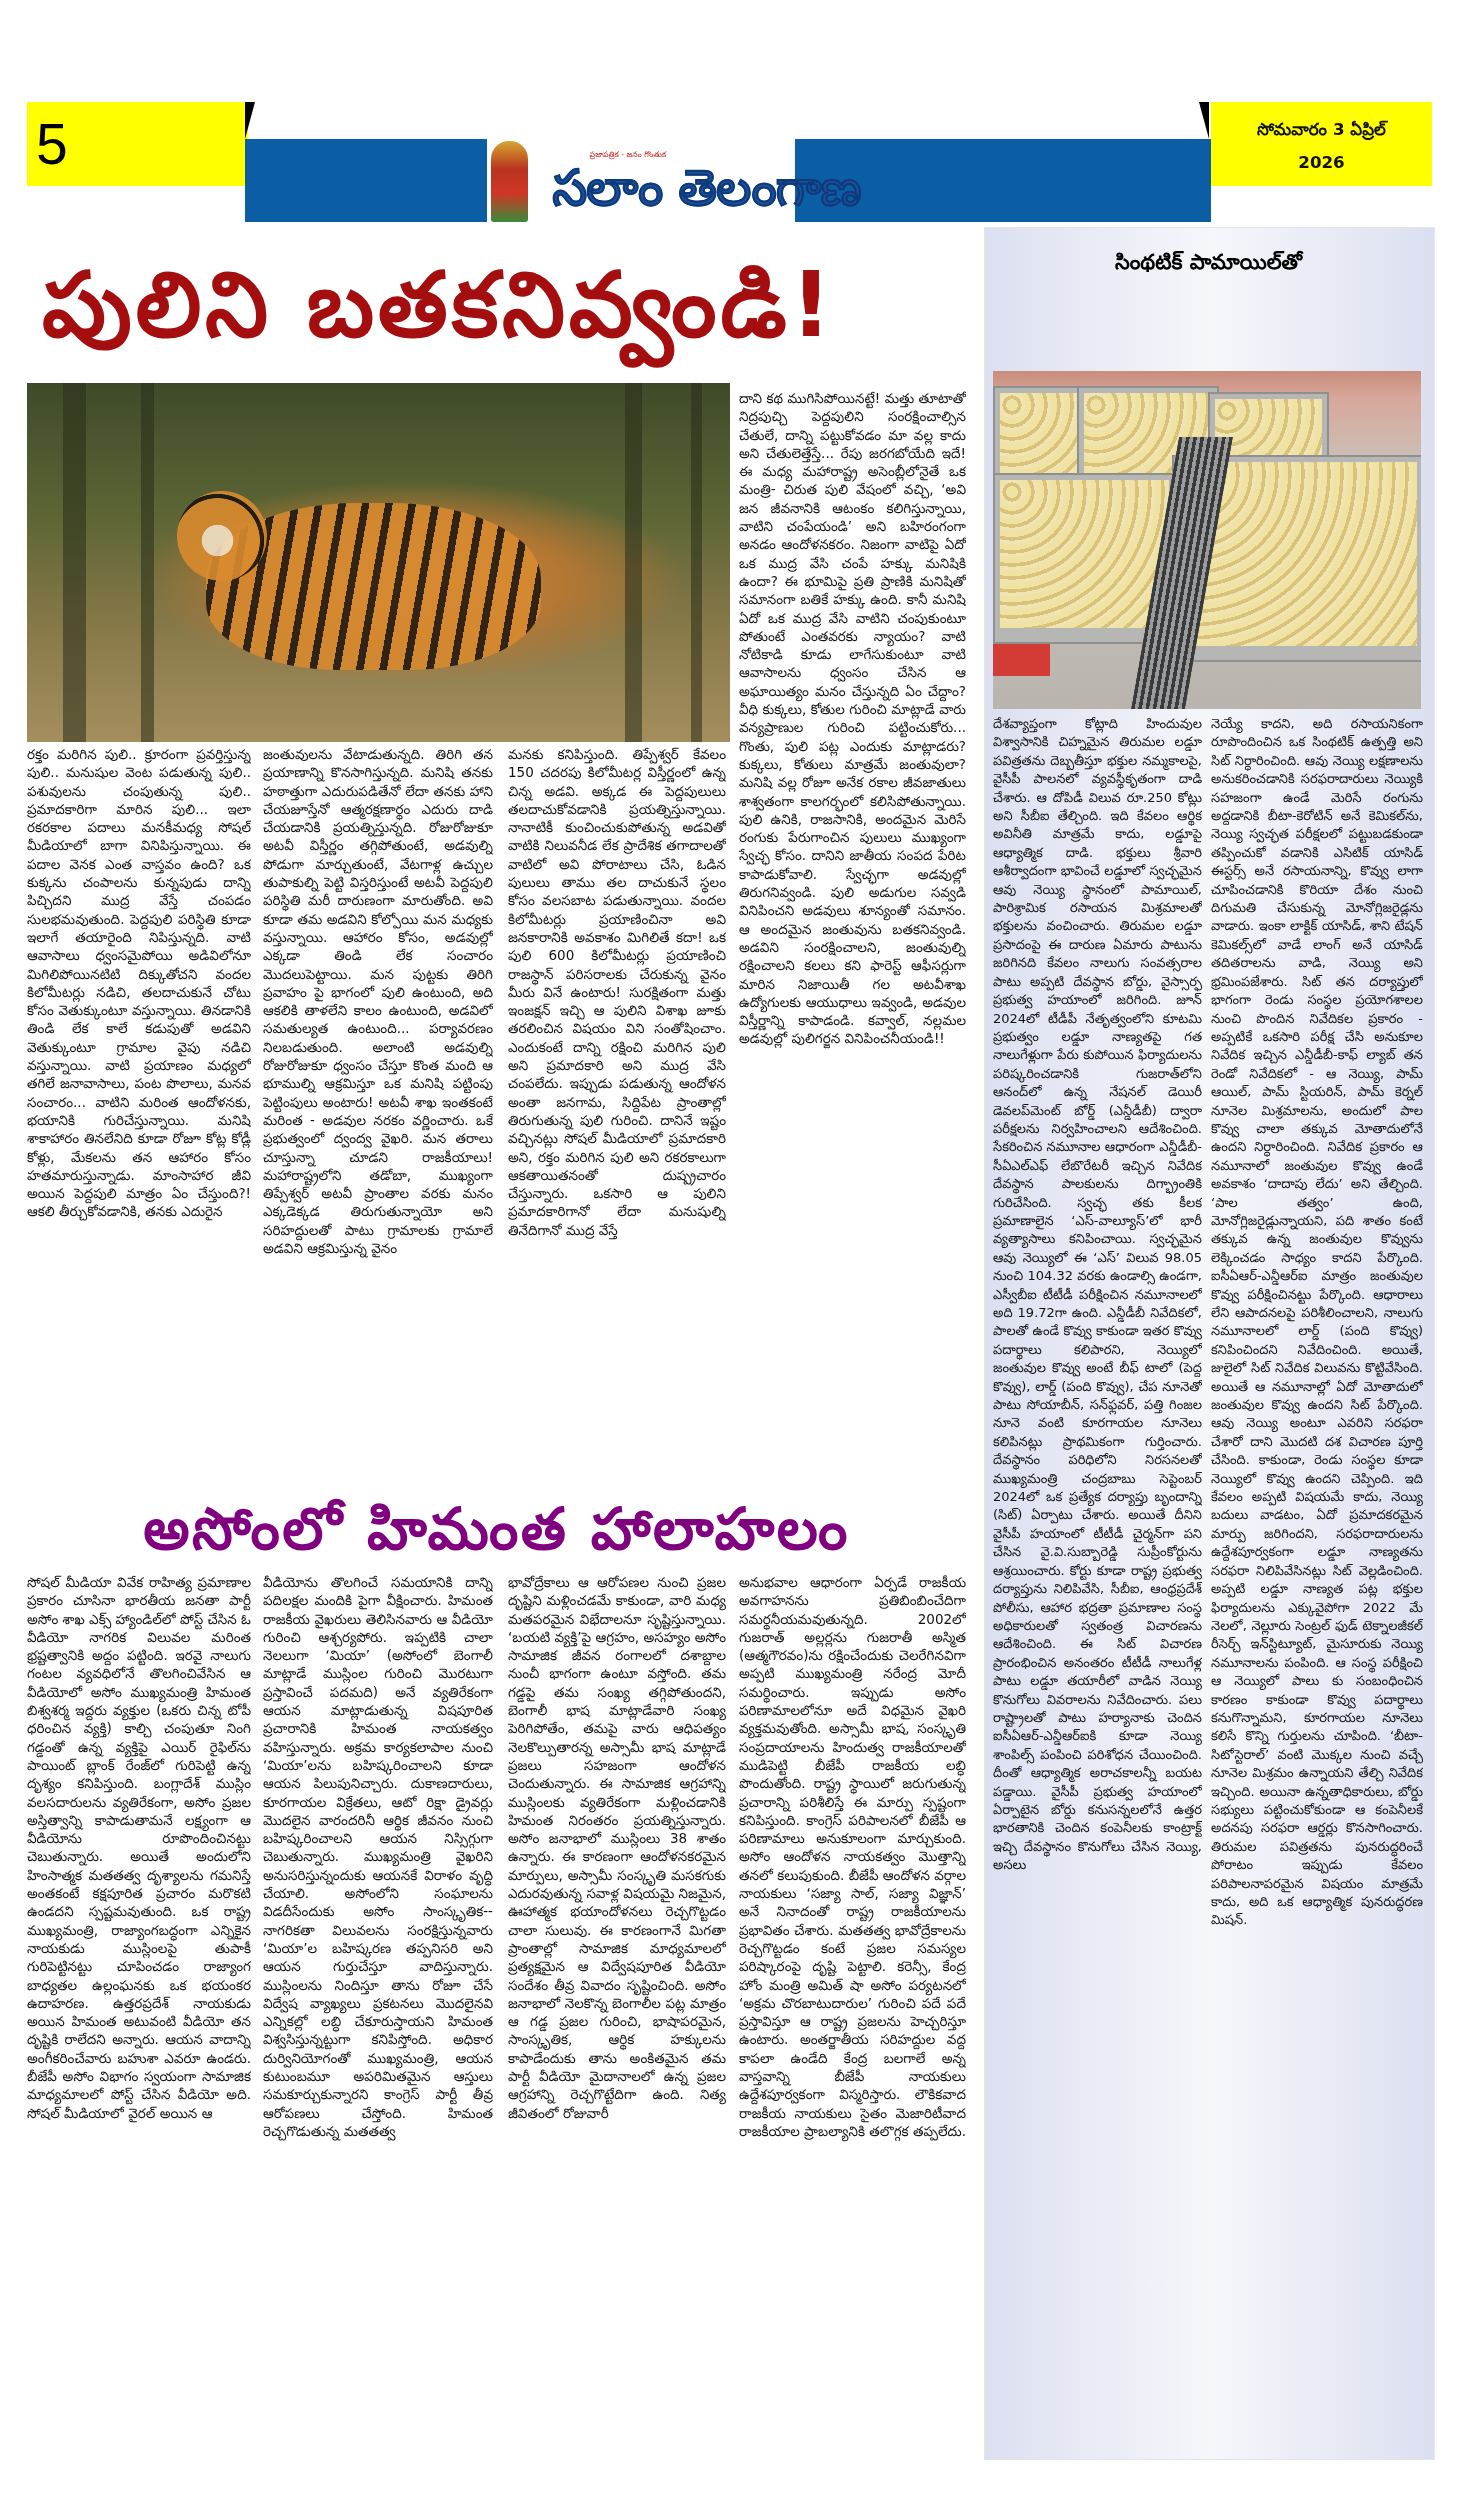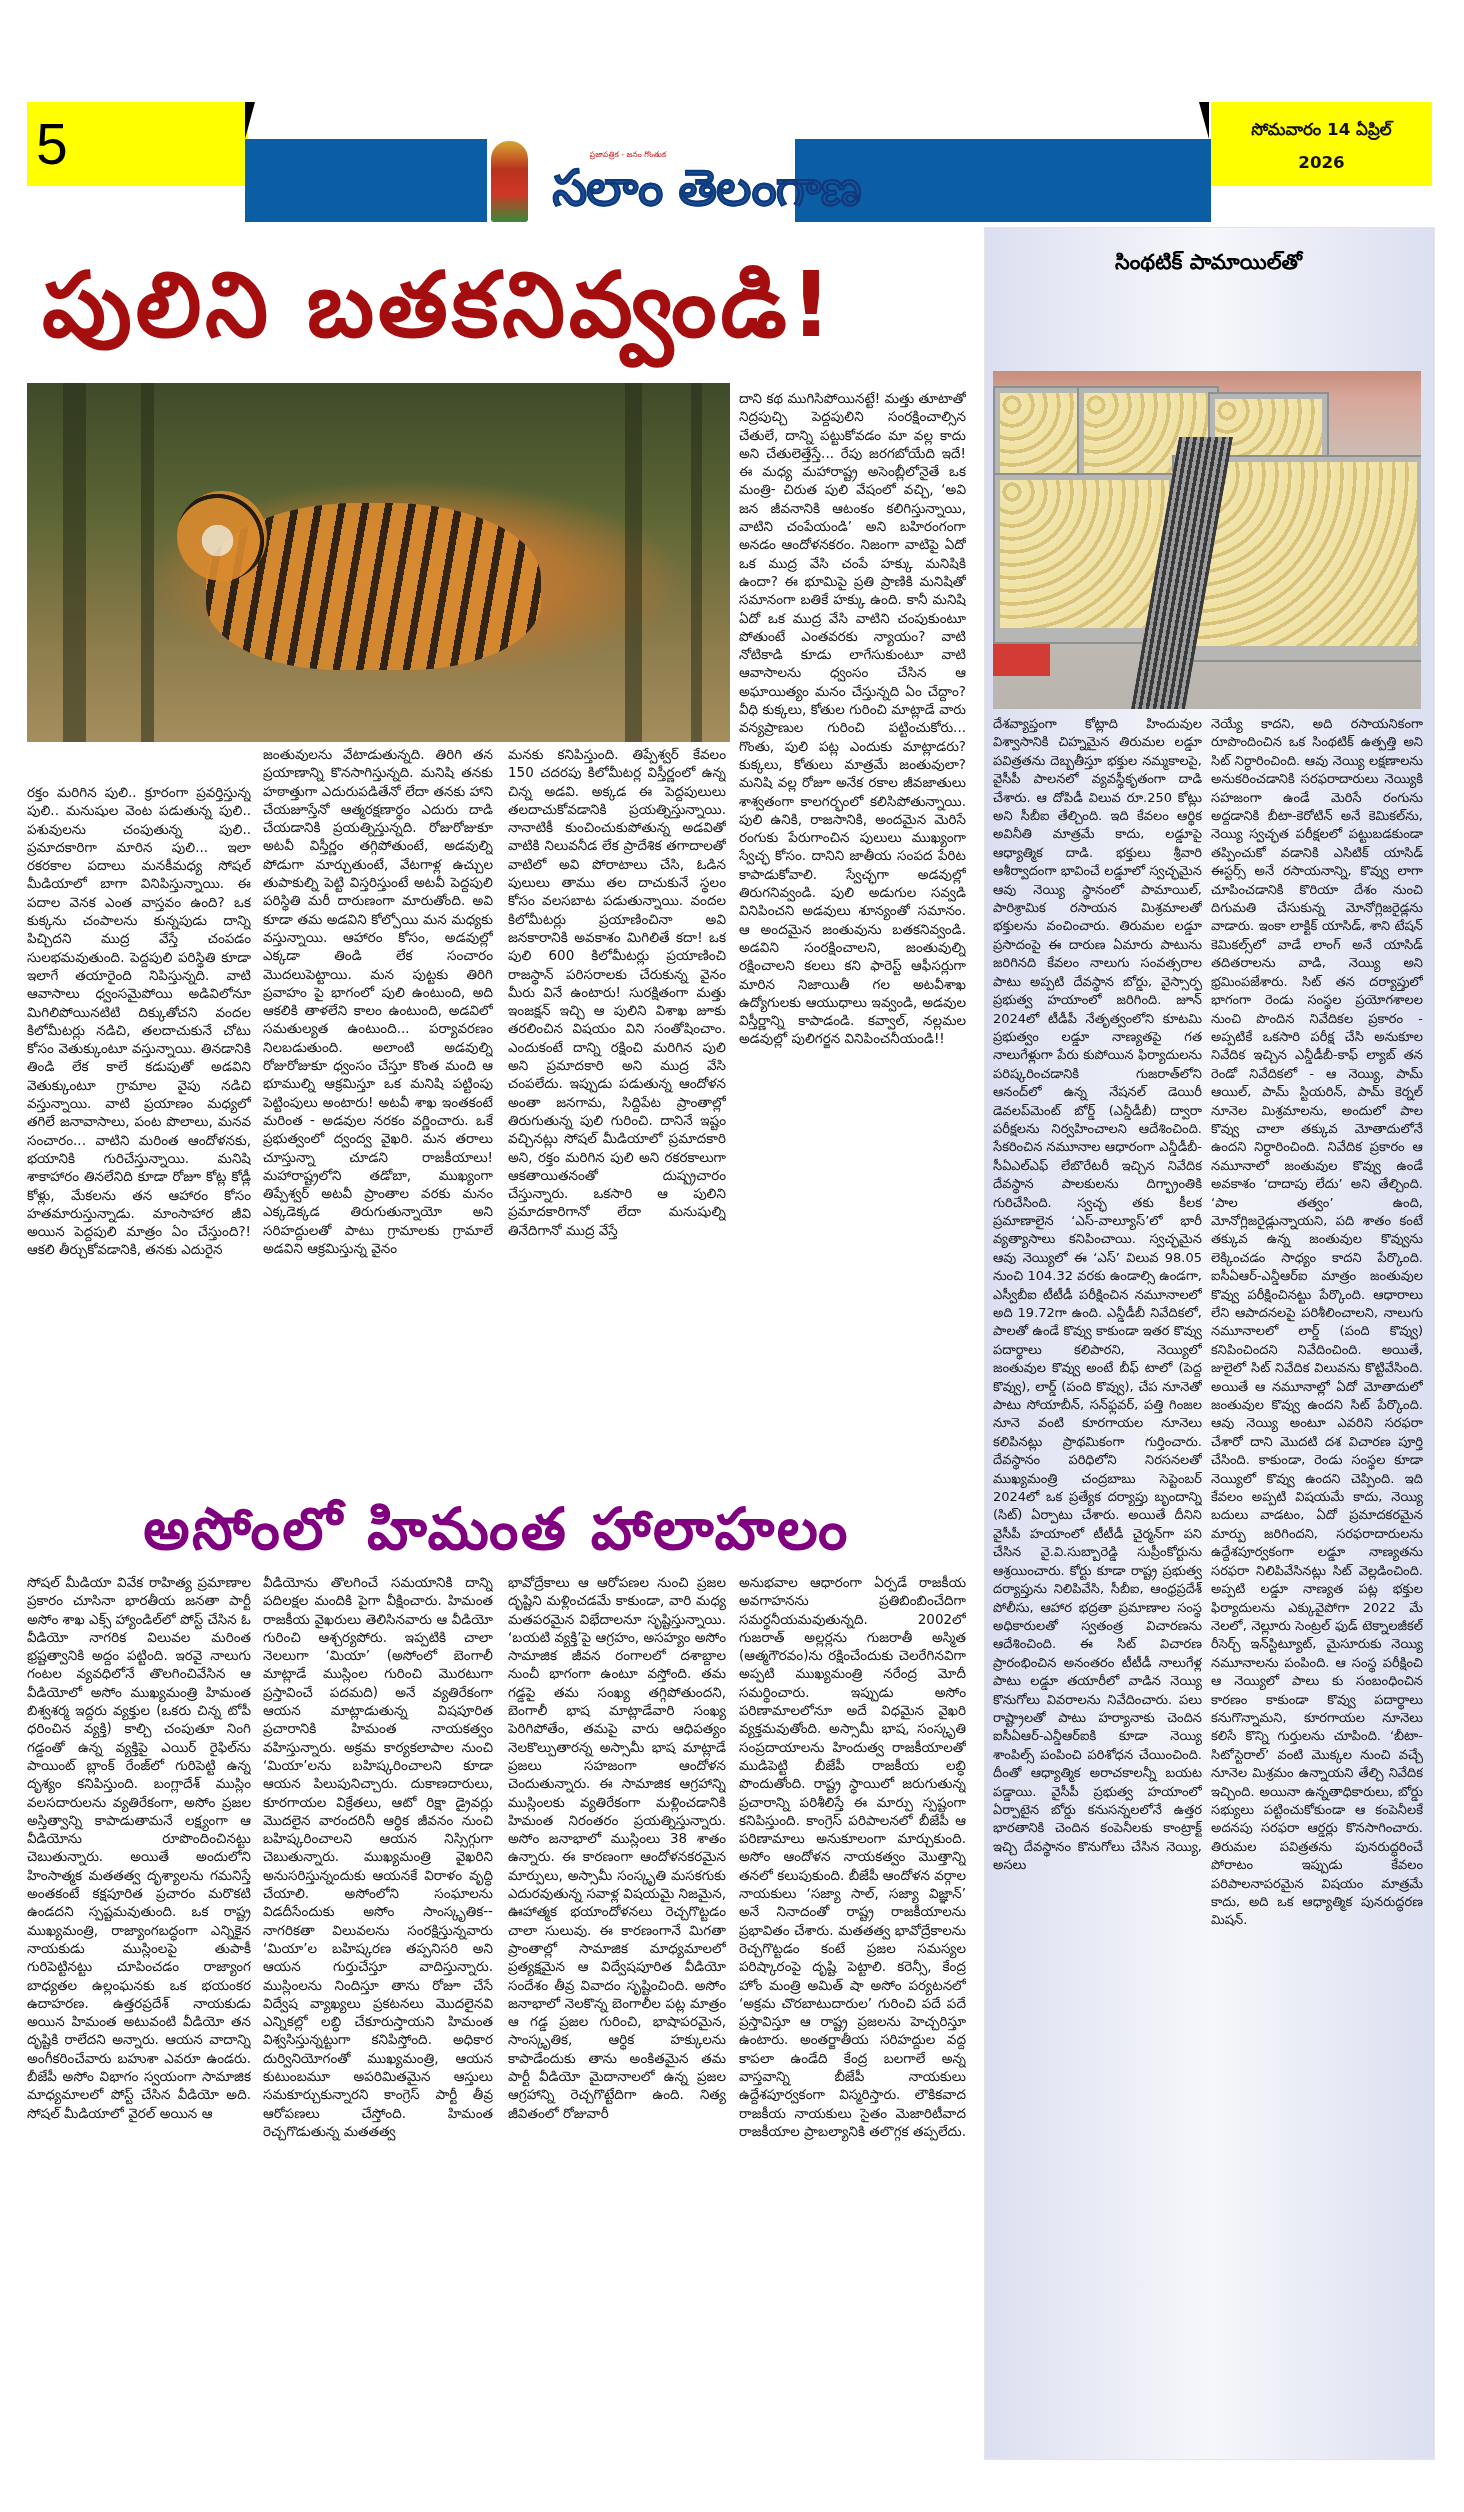--- a/index.html
+++ b/index.html
@@ -70,36 +70,36 @@
 <div class="abs blue-band"></div>
 <div class="abs tri-right"></div>
 <div class="abs logo-box">
   <div class="logo-goddess"></div>
   <div class="logo-text-wrap">
     <span class="logo-tagline">ప్రజాపత్రిక - జనం గొంతుక</span>
     <span class="logo-title">సలాం తెలంగాణ</span>
   </div>
 </div>
 <div class="abs date-box">
-  <div class="date-line1">సోమవారం 14 ఏప్రిల్</div>
+  <div class="date-line1">సోమవారం 3 ఏప్రిల్</div>
   <div class="date-line2">2026</div>
 </div>
 
 <div class="abs headline-1">పులిని బతకనివ్వండి!</div>
 
 <div class="abs tiger-photo">
   <div class="trunk" style="left:36px;"></div>
   <div class="trunk" style="left:114px;width:13px;"></div>
   <div class="trunk" style="left:598px;width:16.7px;"></div>
   <div class="trunk" style="left:664px;width:10.8px;"></div>
   <div class="tiger-stripes"></div>
   <div class="tiger-head"></div>
 </div>
 
-<div class="col" style="left:27px; top:745px; width:224px; height:706px;margin-top:38px;">
+<div class="col" style="left:27px; top:745px; width:224px; height:706px;">
   <p>రక్తం మరిగిన పులి.. క్రూరంగా ప్రవర్తిస్తున్న పులి.. మనుషుల వెంట పడుతున్న పులి.. పశువులను చంపుతున్న పులి.. ప్రమాదకారిగా మారిన పులి... ఇలా రకరకాల పదాలు మనకీమధ్య సోషల్ మీడియాలో బాగా వినిపిస్తున్నాయి. ఈ పదాల వెనక ఎంత వాస్తవం ఉంది? ఒక కుక్కను చంపాలను కున్నపుడు దాన్ని పిచ్చిదని ముద్ర వేస్తే చంపడం సులభమవుతుంది. పెద్దపులి పరిస్థితి కూడా ఇలాగే తయారైంది నిపిస్తున్నది. వాటి ఆవాసాలు ధ్వంసమైపోయి అడివిలోనూ మిగిలిపోయినటిటి దిక్కుతోచని వందల కిలోమీటర్లు నడిచి, తలదాచుకునే చోటు కోసం వెతుక్కుంటూ వస్తున్నాయి. తినడానికి తిండి లేక కాలే కడుపుతో అడవిని వెతుక్కుంటూ గ్రామాల వైపు నడిచి వస్తున్నాయి. వాటి ప్రయాణం మధ్యలో తగిలే జనావాసాలు, పంట పొలాలు, మనవ సంచారం... వాటిని మరింత ఆందోళనకు, భయానికి గురిచేస్తున్నాయి. మనిషి శాకాహారం తినలేనిది కూడా రోజూ కోట్ల కోడ్లీ కోళ్లు, మేకలను తన ఆహారం కోసం హతమారుస్తున్నాడు. మాంసాహార జీవి అయిన పెద్దపులి మాత్రం ఏం చేస్తుంది?! ఆకలి తీర్చుకోవడానికి, తనకు ఎదురైన</p>
 </div>
 <div class="col" style="left:263px; top:745px; width:230px; height:706px;">
   <p>జంతువులను వేటాడుతున్నది. తిరిగి తన ప్రయాణాన్ని కొనసాగిస్తున్నది. మనిషి తనకు హఠాత్తుగా ఎదురుపడితేనో లేదా తనకు హాని చేయజూస్తేనో ఆత్మరక్షణార్థం ఎదురు దాడి చేయడానికి ప్రయత్నిస్తున్నది. రోజురోజుకూ అటవీ విస్తీర్ణం తగ్గిపోతుంటే, అడవుల్ని పోడుగా మార్చుతుంటే, వేటగాళ్ల ఉచ్చుల తుపాకుల్ని పెట్టి విస్తరిస్తుంటే అటవీ పెద్దపులి పరిస్థితి మరీ దారుణంగా మారుతోంది. అవి కూడా తమ అడవిని కోల్పోయి మన మధ్యకు వస్తున్నాయి. ఆహారం కోసం, అడవుల్లో ఎక్కడా తిండి లేక సంచారం మొదలుపెట్టాయి. మన పుట్టకు తిరిగి ప్రవాహం పై భాగంలో పులి ఉంటుంది, అది ఆకలికి తాళలేని కాలం ఉంటుంది, అడవిలో సమతుల్యత ఉంటుంది... పర్యావరణం నిలబడుతుంది. అలాంటి అడవుల్ని రోజురోజుకూ ధ్వంసం చేస్తూ కొంత మంది ఆ భూముల్ని ఆక్రమిస్తూ ఒక మనిషి పట్టింపు పెట్టింపులు అంటారు! అటవీ శాఖ ఇంతకంటే మరింత - అడవుల నరకం వర్ణించారు. ఒకే ప్రభుత్వంలో ద్వంద్వ వైఖరి. మన తరాలు చూస్తున్నా చూడని రాజకీయాలు! మహారాష్ట్రలోని తడోబా, ముఖ్యంగా తిప్పేశ్వర్ అటవీ ప్రాంతాల వరకు మనం ఎక్కడెక్కడ తిరుగుతున్నాయో అని సరిహద్దులతో పాటు గ్రామాలకు గ్రామాలే అడవిని ఆక్రమిస్తున్న వైనం</p>
 </div>
 <div class="col" style="left:508px; top:745px; width:218px; height:706px;">
   <p>మనకు కనిపిస్తుంది. తిప్పేశ్వర్ కేవలం 150 చదరపు కిలోమీటర్ల విస్తీర్ణంలో ఉన్న చిన్న అడవి. అక్కడ ఈ పెద్దపులులు తలదాచుకోవడానికి ప్రయత్నిస్తున్నాయి. నానాటికీ కుంచించుకుపోతున్న అడవితో వాటికి నిలువనీడ లేక ప్రాదేశిక తగాదాలతో వాటిలో అవి పోరాటాలు చేసి, ఓడిన పులులు తాము తల దాచుకునే స్థలం కోసం వలసబాట పడుతున్నాయి. వందల కిలోమీటర్లు ప్రయాణించినా అవి జనకారానికి అవకాశం మిగిలితే కదా! ఒక పులి 600 కిలోమీటర్లు ప్రయాణించి రాజస్థాన్ పరిసరాలకు చేరుకున్న వైనం మీరు వినే ఉంటారు! సురక్షితంగా మత్తు ఇంజక్షన్ ఇచ్చి ఆ పులిని విశాఖ జూకు తరలించిన విషయం విని సంతోషించాం. ఎందుకంటే దాన్ని రక్షించి మరిగిన పులి అని ప్రమాదకారి అని ముద్ర వేసి చంపలేదు. ఇప్పుడు పడుతున్న ఆందోళన అంతా జనగామ, సిద్దిపేట ప్రాంతాల్లో తిరుగుతున్న పులి గురించి. దానినే ఇష్టం వచ్చినట్లు సోషల్ మీడియాలో ప్రమాదకారి అని, రక్తం మరిగిన పులి అని రకరకాలుగా ఆకతాయితనంతో దుష్ప్రచారం చేస్తున్నారు. ఒకసారి ఆ పులిని ప్రమాదకారిగానో లేదా మనుషుల్ని తినేదిగానో ముద్ర వేస్తే</p>
 </div>
 <div class="col" style="left:739px; top:389px; width:227px; height:1062px;">
   <p>దాని కథ ముగిసిపోయినట్టే! మత్తు తూటాతో నిద్రపుచ్చి పెద్దపులిని సంరక్షించాల్సిన చేతులే, దాన్ని పట్టుకోవడం మా వల్ల కాదు అని చేతులెత్తేస్తే... రేపు జరగబోయేది ఇదే! ఈ మధ్య మహారాష్ట్ర అసెంబ్లీలోనైతే ఒక మంత్రి- చిరుత పులి వేషంలో వచ్చి, ‘అవి జన జీవనానికి ఆటంకం కలిగిస్తున్నాయి, వాటిని చంపేయండి’ అని బహిరంగంగా అనడం ఆందోళనకరం. నిజంగా వాటిపై ఏదో ఒక ముద్ర వేసి చంపే హక్కు మనిషికి ఉందా? ఈ భూమిపై ప్రతి ప్రాణికి మనిషితో సమానంగా బతికే హక్కు ఉంది. కానీ మనిషి ఏదో ఒక ముద్ర వేసి వాటిని చంపుకుంటూ పోతుంటే ఎంతవరకు న్యాయం? వాటి నోటికాడి కూడు లాగేసుకుంటూ వాటి ఆవాసాలను ధ్వంసం చేసిన ఆ అఘాయిత్యం మనం చేస్తున్నది ఏం చేద్దాం? వీధి కుక్కలు, కోతుల గురించి మాట్లాడే వారు వన్యప్రాణుల గురించి పట్టించుకోరు... గొంతు, పులి పట్ల ఎందుకు మాట్లాడరు? కుక్కలు, కోతులు మాత్రమే జంతువులా? మనిషి వల్ల రోజూ అనేక రకాల జీవజాతులు శాశ్వతంగా కాలగర్భంలో కలిసిపోతున్నాయి. పులి ఉనికి, రాజసానికి, అందమైన మెరిసే రంగుకు పేరుగాంచిన పులులు ముఖ్యంగా స్వేచ్ఛ కోసం. దానిని జాతీయ సంపద పేరిట కాపాడుకోవాలి. స్వేచ్ఛగా అడవుల్లో తిరుగనివ్వండి. పులి అడుగుల సవ్వడి వినిపించని అడవులు శూన్యంతో సమానం. ఆ అందమైన జంతువును బతకనివ్వండి. అడవిని సంరక్షించాలని, జంతువుల్ని రక్షించాలని కలలు కని ఫారెస్ట్ ఆఫీసర్లుగా మారిన నిజాయితీ గల అటవీశాఖ ఉద్యోగులకు ఆయుధాలు ఇవ్వండి, అడవుల విస్తీర్ణాన్ని కాపాడండి. కవ్వాల్, నల్లమల అడవుల్లో పులిగర్జన వినిపించనీయండి!!</p>

